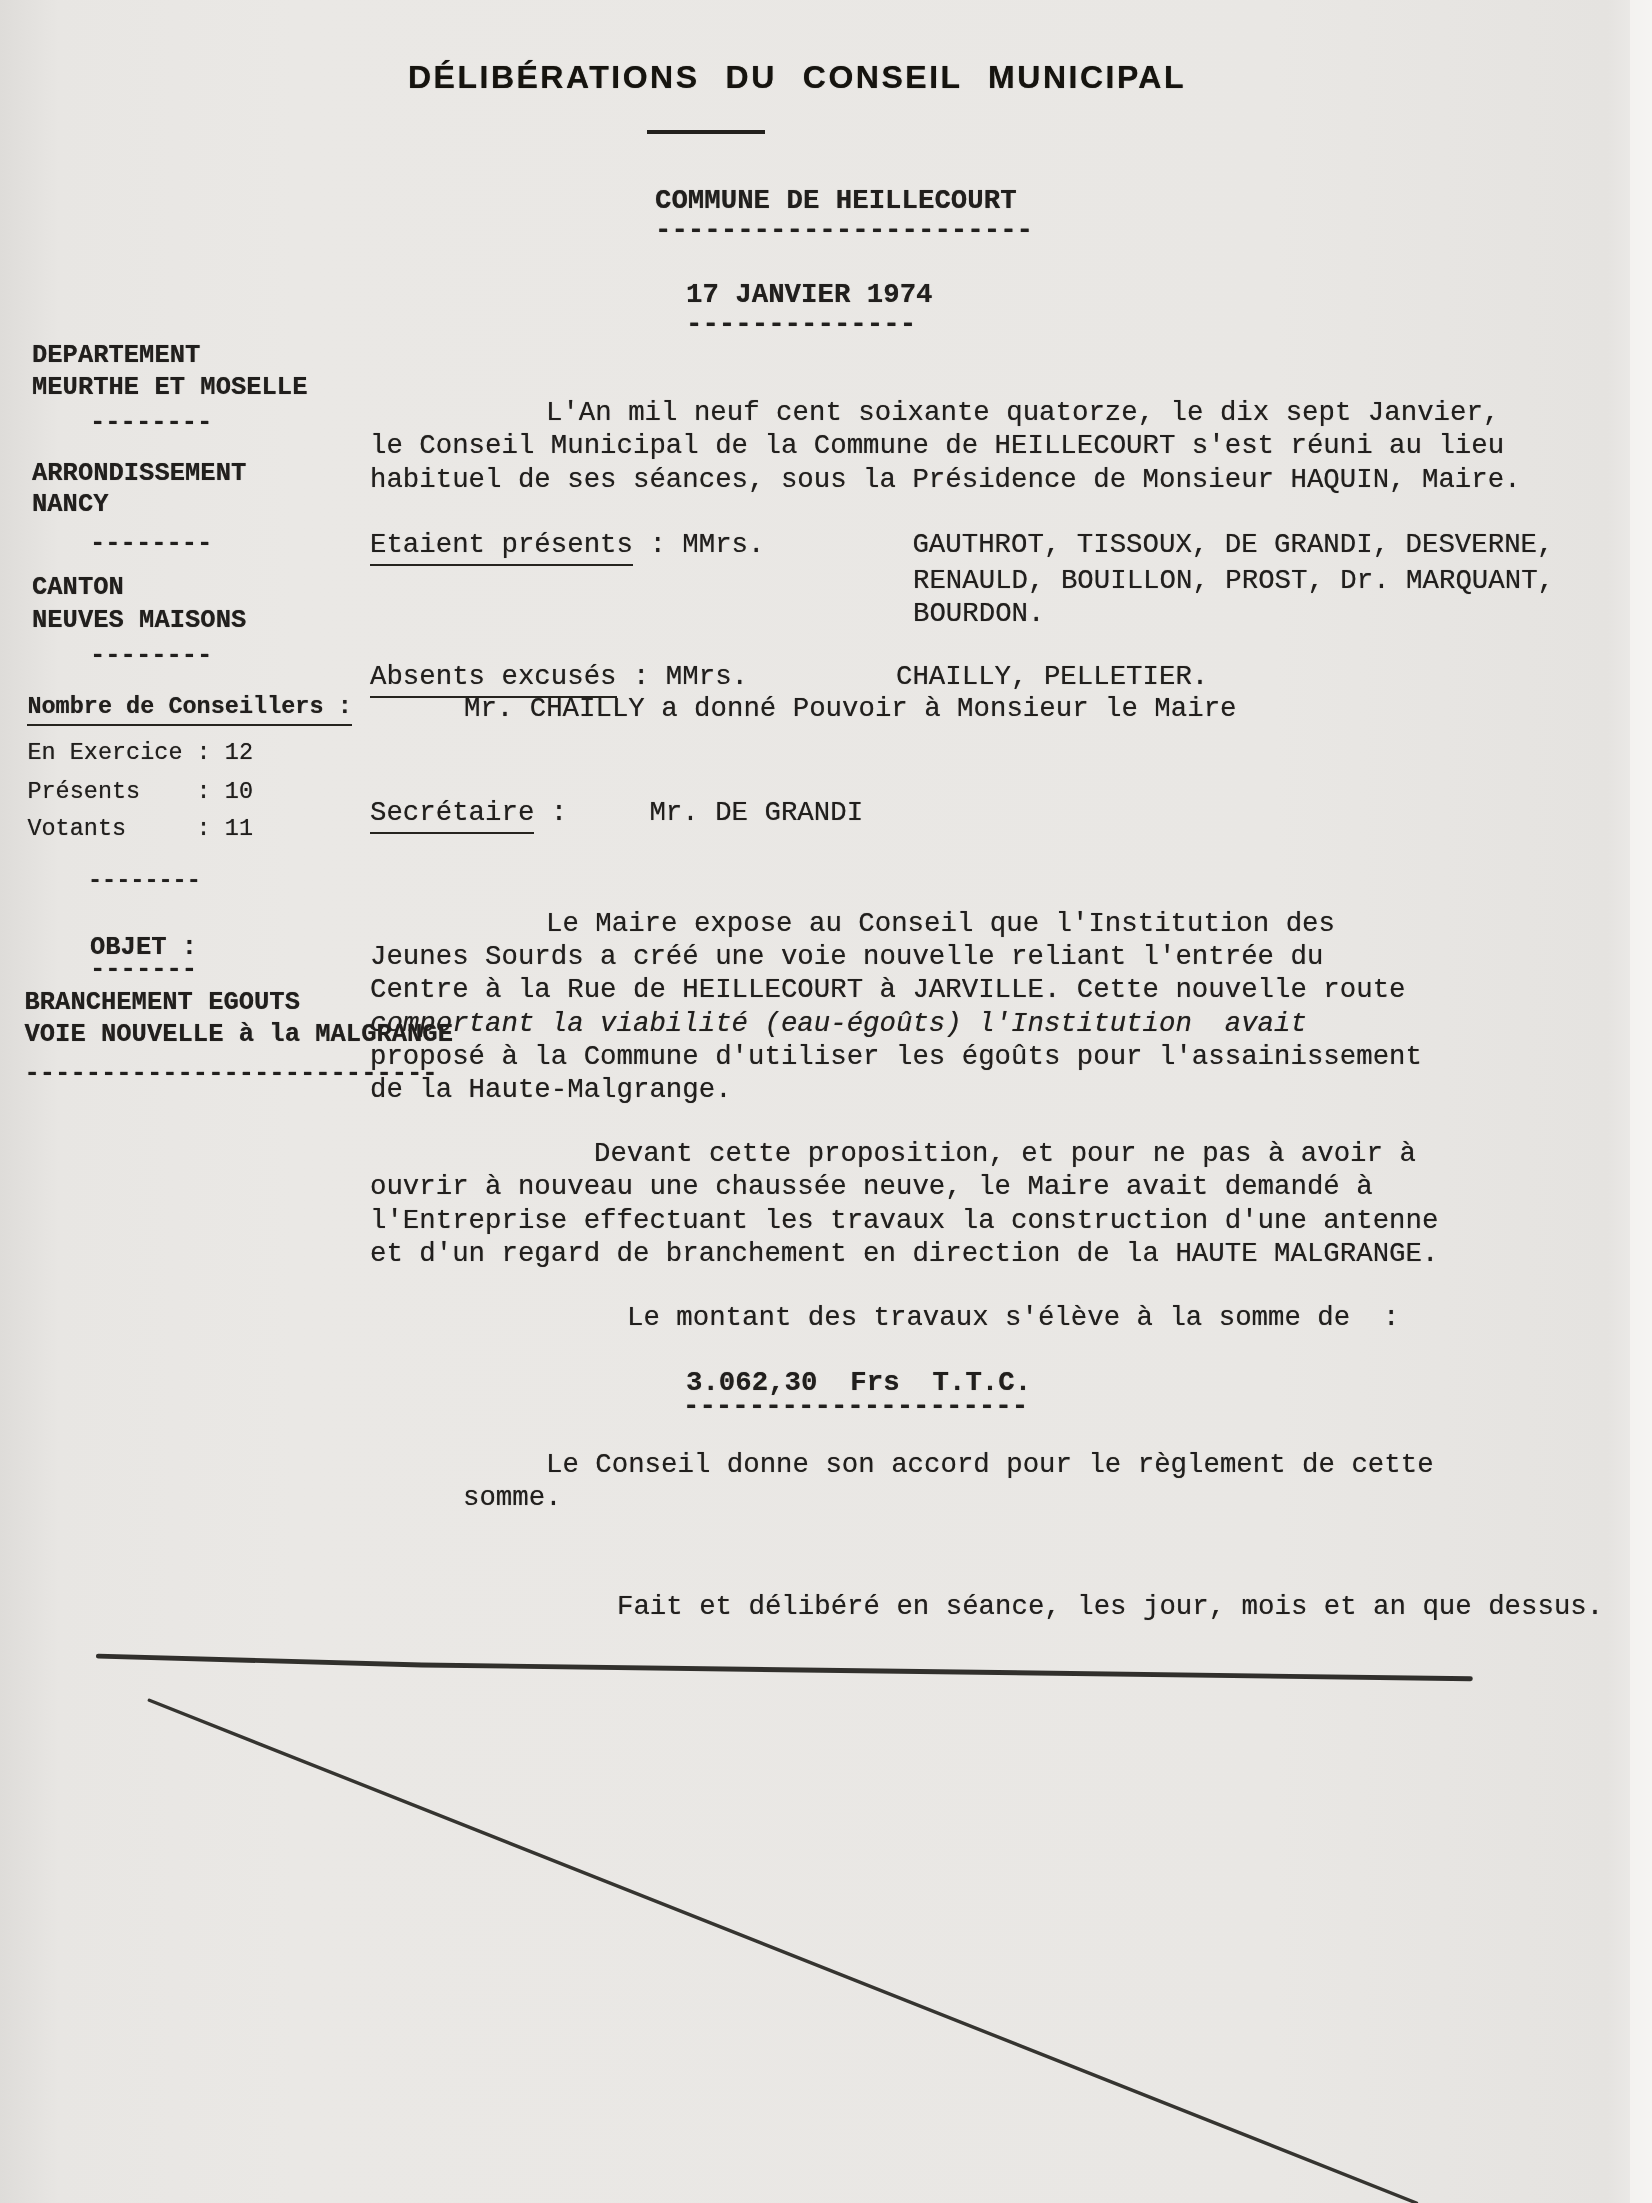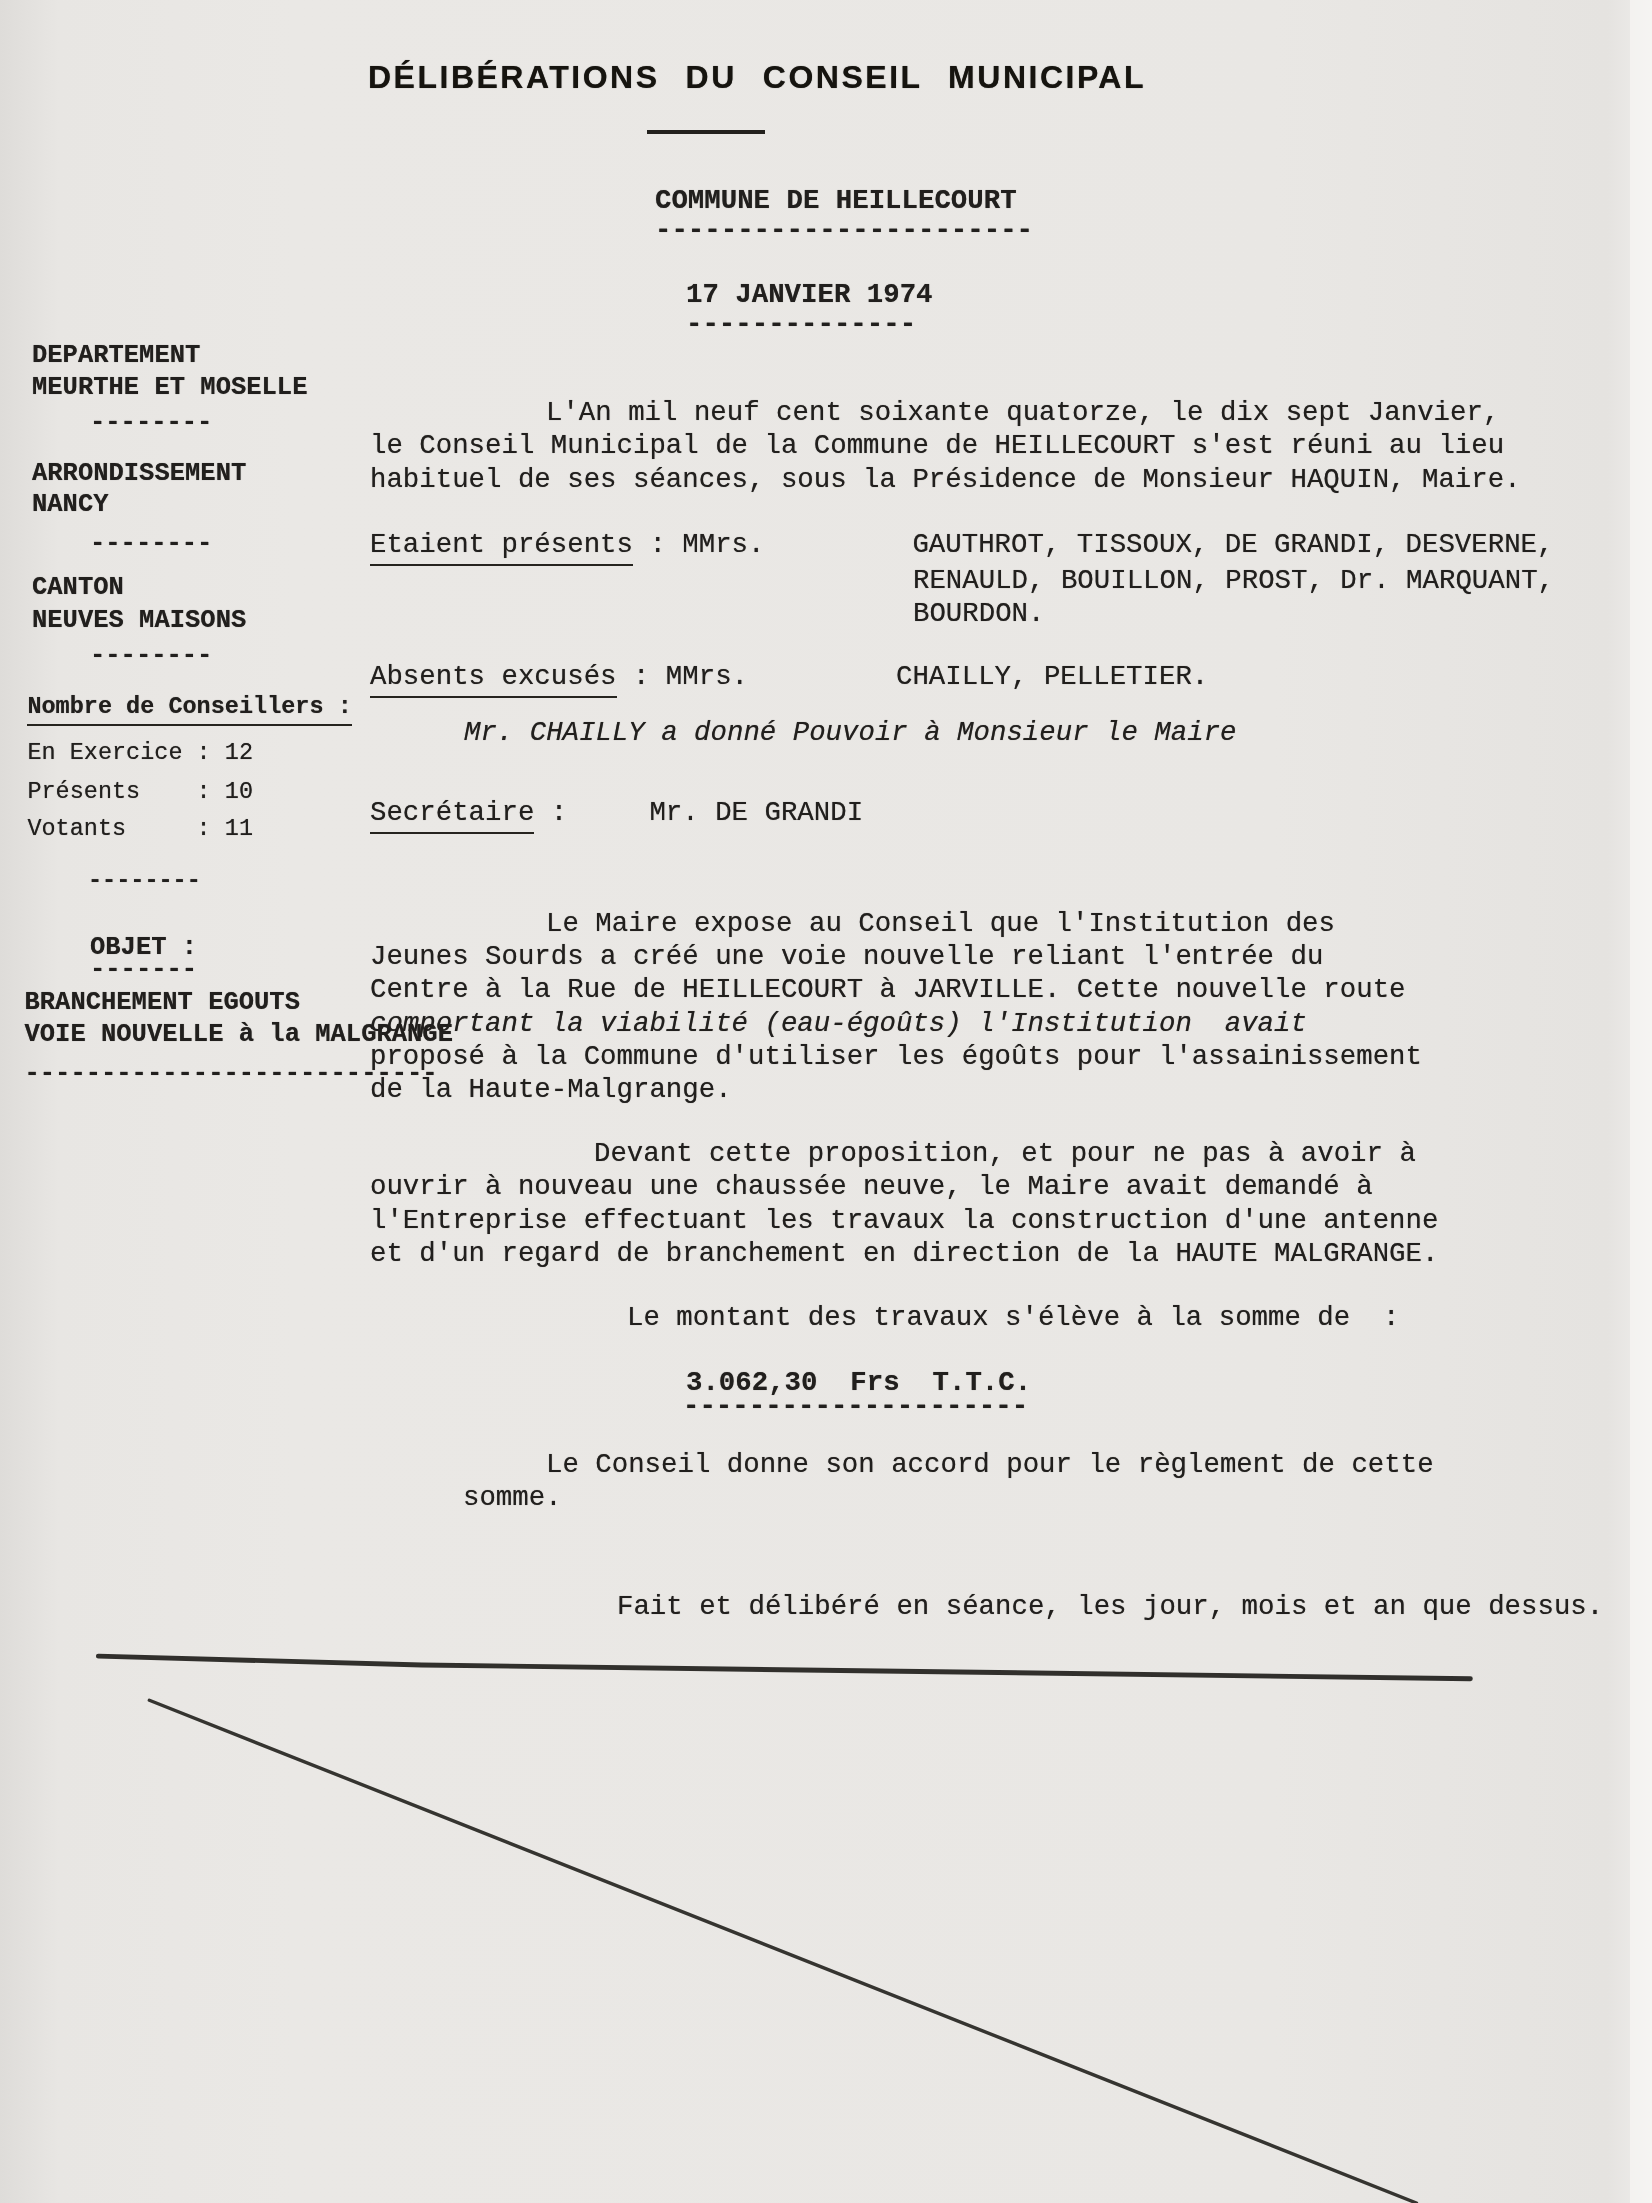--- a/index.html
+++ b/index.html
@@ -23,20 +23,21 @@
   .cap24{font-size:23.5px;font-weight:700;}
   .mono24{font-size:23.5px;}
   .bold{font-weight:700;}
   .ul{border-bottom:2.9px solid #26241f;padding-bottom:4px;}
   .doc-title{
     position:absolute;
     font-family:"Liberation Sans","DejaVu Sans",sans-serif;
     font-weight:700;font-size:32px;letter-spacing:2.5px;word-spacing:14.7px;
     color:#16140f;text-shadow:0 0 0.8px rgba(10,10,8,.7);
     white-space:pre;
+    margin-left:40px;
   }
   .rule-solid{position:absolute;background:#23211d;}
   .edge-strip{position:absolute;top:0;right:0;width:23.5px;height:100%;
     background:rgba(251,250,248,.55);}
   svg.strokes{position:absolute;left:0;top:0;width:1653px;height:2203px;}
 </style>
 </head>
 <body>
 
 <div class="doc-title" style="left:368px;top:59px;">DÉLIBÉRATIONS DU CONSEIL MUNICIPAL</div>
@@ -78,21 +79,21 @@
 <div class="t" style="left:546px;top:396px;">L'An mil neuf cent soixante quatorze, le dix sept Janvier,</div>
 <div class="t" style="left:370px;top:429px;">le Conseil Municipal de la Commune de HEILLECOURT s'est réuni au lieu</div>
 <div class="t" style="left:370px;top:463px;">habituel de ses séances, sous la Présidence de Monsieur HAQUIN, Maire.</div>
 
 <div class="t" style="left:370px;top:528px;"><span class="ul">Etaient présents</span><span> : MMrs.         GAUTHROT, TISSOUX, DE GRANDI, DESVERNE,</span></div>
 <div class="t" style="left:913px;top:564px;">RENAULD, BOUILLON, PROST, Dr. MARQUANT,</div>
 <div class="t" style="left:913px;top:597px;">BOURDON.</div>
 
 <div class="t" style="left:370px;top:660px;"><span class="ul">Absents excusés</span><span> : MMrs.         CHAILLY, PELLETIER.</span></div>
 
-<div class="t" style="left:464px;top:716px;font-style:italic;">Mr. CHAILLY a donné Pouvoir à Monsieur le Maire</div>
+<div class="t" style="left:464px;top:692px;">Mr. CHAILLY a donné Pouvoir à Monsieur le Maire</div>
 
 <div class="t" style="left:370px;top:796px;"><span class="ul">Secrétaire</span><span> :     Mr. DE GRANDI</span></div>
 
 <div class="t" style="left:546px;top:907px;">Le Maire expose au Conseil que l'Institution des</div>
 <div class="t" style="left:370px;top:940px;">Jeunes Sourds a créé une voie nouvelle reliant l'entrée du</div>
 <div class="t" style="left:370px;top:973px;">Centre à la Rue de HEILLECOURT à JARVILLE. Cette nouvelle route</div>
 <div class="t" style="left:370px;top:1007px;font-style:italic;">comportant la viabilité (eau-égoûts) l'Institution  avait</div>
 <div class="t" style="left:370px;top:1040px;">proposé à la Commune d'utiliser les égoûts pour l'assainissement</div>
 <div class="t" style="left:370px;top:1073px;">de la Haute-Malgrange.</div>
 

